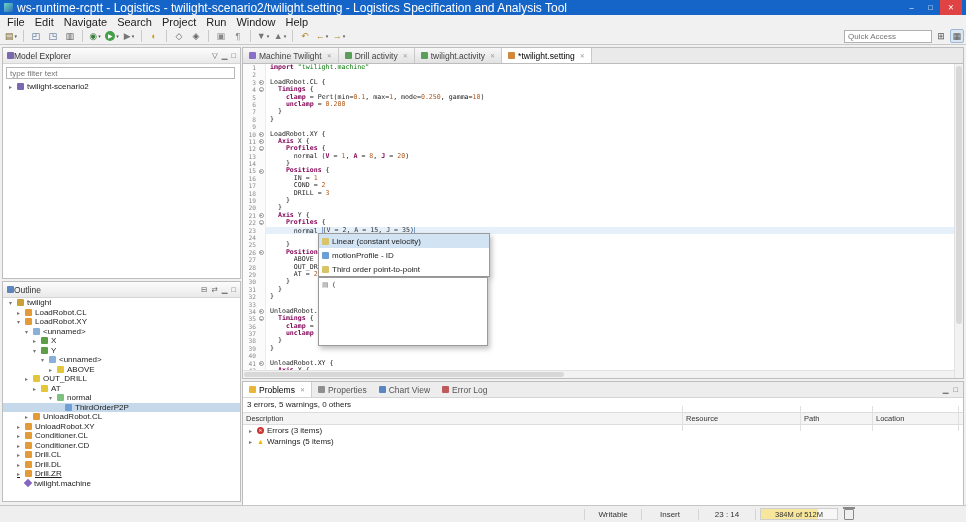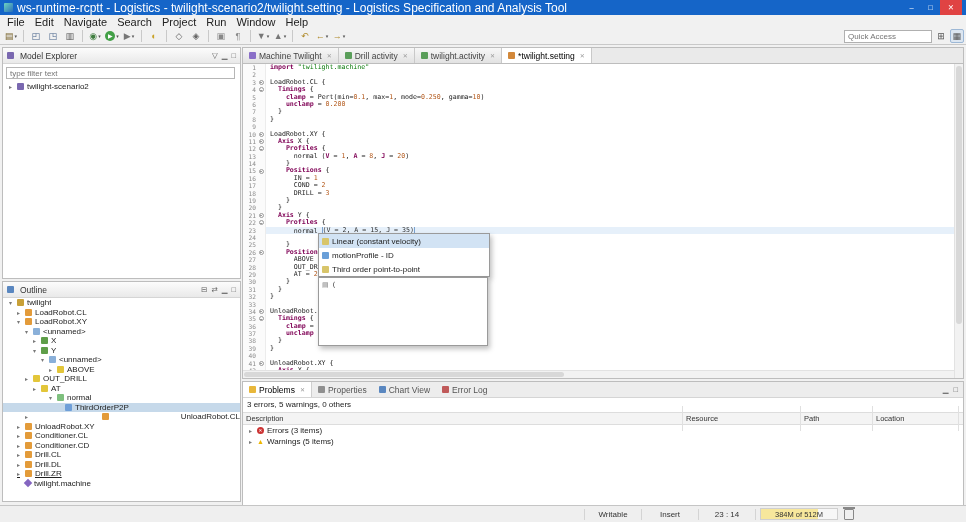--- a/index.html
+++ b/index.html
@@ -26,21 +26,21 @@
   .quick-access{position:absolute;right:34px;top:2px;width:80px;height:11px;border:1px solid #b0b0b0;background:#fff;font-size:8px;color:#666;padding:0 3px;font-family:"Liberation Sans",sans-serif}
   .persp-area{position:absolute;right:2px;top:1px;display:flex;gap:2px}
   .persp-btn{width:14px;height:14px;display:inline-flex;align-items:center;justify-content:center;font-size:9px;color:#555;border-radius:2px}
   .persp-btn.active{background:#dce6f1;border:1px solid #9db8d6;box-sizing:border-box}
 
   
   .panel{position:absolute;background:#fff;border:1px solid #bdbdbd;box-sizing:border-box;overflow:hidden}
   #explorer{left:2px;top:47px;width:239px;height:232px}
   #outline{left:2px;top:281px;width:239px;height:221px}
   .panel-header{height:15px;background:linear-gradient(#fcfcfc,#e9e9e9);border-bottom:1px solid #d5d5d5;display:flex;align-items:center;padding:0 4px;font-size:8.5px;color:#333}
-  .panel-title{display:flex;align-items:center;gap:6px;white-space:nowrap}
+  .panel-title{display:flex;align-items:center;gap:0;white-space:nowrap}
   .view-icon-sq{width:7px;height:7px;border-radius:1px;flex:none}
   .panel-icons{margin-left:auto;display:flex;gap:4px;color:#666;font-size:7.5px}
   .ph-icon{cursor:default}
   .filter-input{display:block;margin:3px;width:229px;height:12px;border:1px solid #b6b6b6;background:#fff;font-size:8px;color:#666;padding:0 3px;box-sizing:border-box;font-family:"Liberation Sans",sans-serif}
   .tree{font-size:8px}
   .tree-row{height:9.5px;display:flex;align-items:center;gap:3px;white-space:nowrap}
   .tree-row.selected{background:#c6d9ea}
   .tw{width:7px;flex:none;color:#7a7a7a;font-size:6px;text-align:center}
   .tree-icon{width:7px;height:7px;border-radius:1px;flex:none}
   .tree-icon.diamond{width:6px;height:6px;transform:rotate(45deg);border-radius:0}
@@ -293,21 +293,21 @@
       <div class="tree-row" style="padding-left: 44px;">
         <span class="tw">▾</span>
         <span class="tree-icon" style="background: rgb(126, 192, 126);"></span>
         <span class="tree-label">normal</span>
       </div>
       <div class="tree-row selected" style="padding-left: 52px;">
         <span class="tw"></span>
         <span class="tree-icon" style="background: rgb(111, 159, 216);"></span>
         <span class="tree-label">ThirdOrderP2P</span>
       </div>
-      <div class="tree-row" style="padding-left: 20px; justify-content: space-between;">
+      <div class="tree-row" style="padding-left: 20px;">
         <span class="tw">▸</span>
         <span class="tree-icon" style="background: rgb(227, 155, 58);"></span>
         <span class="tree-label">UnloadRobot.CL</span>
       </div>
       <div class="tree-row" style="padding-left: 12px;">
         <span class="tw">▸</span>
         <span class="tree-icon" style="background: rgb(227, 155, 58);"></span>
         <span class="tree-label">UnloadRobot.XY</span>
       </div>
       <div class="tree-row" style="padding-left: 12px;">

